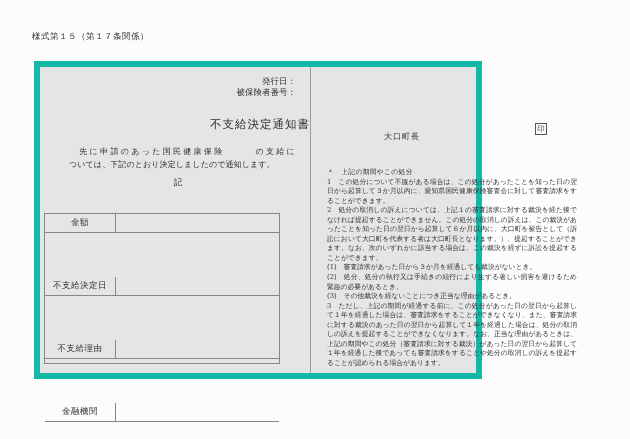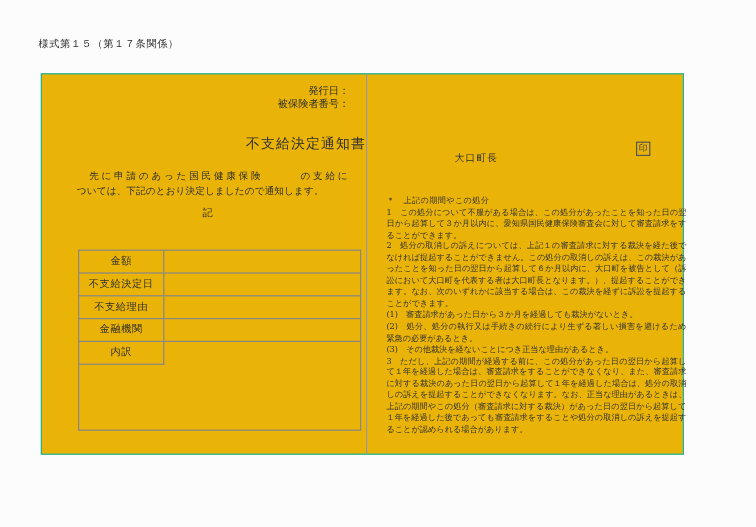--- a/index.html
+++ b/index.html
@@ -22,24 +22,24 @@
     left: 32px;
     top: 31px;
     font-size: 8.5px;
     letter-spacing: 0.5px;
     white-space: nowrap;
   }
   .doc-box {
     position: absolute;
     left: 34px;
     top: 61px;
-    width: 536px;
+    width: 448px;
     height: 318px;
-    border: 1px solid #14b8a6;
-    background: #eab308;
+    border: 6px solid #14b8a6;
+    background: #e5e5e5;
   }
   .col-divider {
     position: absolute;
     left: 270px;
     top: 0;
     bottom: 0;
     width: 0;
     border-left: 1px solid #9a9a9a;
   }
   
@@ -81,28 +81,29 @@
   .record-marker {
     position: absolute;
     top: 110px;
     left: 0;
     width: 276px;
     text-align: center;
     font-size: 8.5px;
   }
   .detail-table {
     position: absolute;
-    left: 30px;
+    left: 4px;
     top: 146px;
     width: 236px;
     height: 151px;
     border: 1px solid #878787;
     display: flex;
     flex-direction: column;
     font-size: 8.5px;
+    gap: 44px;
   }
   .t-row { display: flex; height: 19px; flex: 0 0 19px; }
   .t-row.hline { border-bottom: 1px solid #878787; }
   .t-label {
     width: 71px;
     flex: 0 0 71px;
     border-right: 1px solid #878787;
     display: flex;
     align-items: center;
     justify-content: center;

